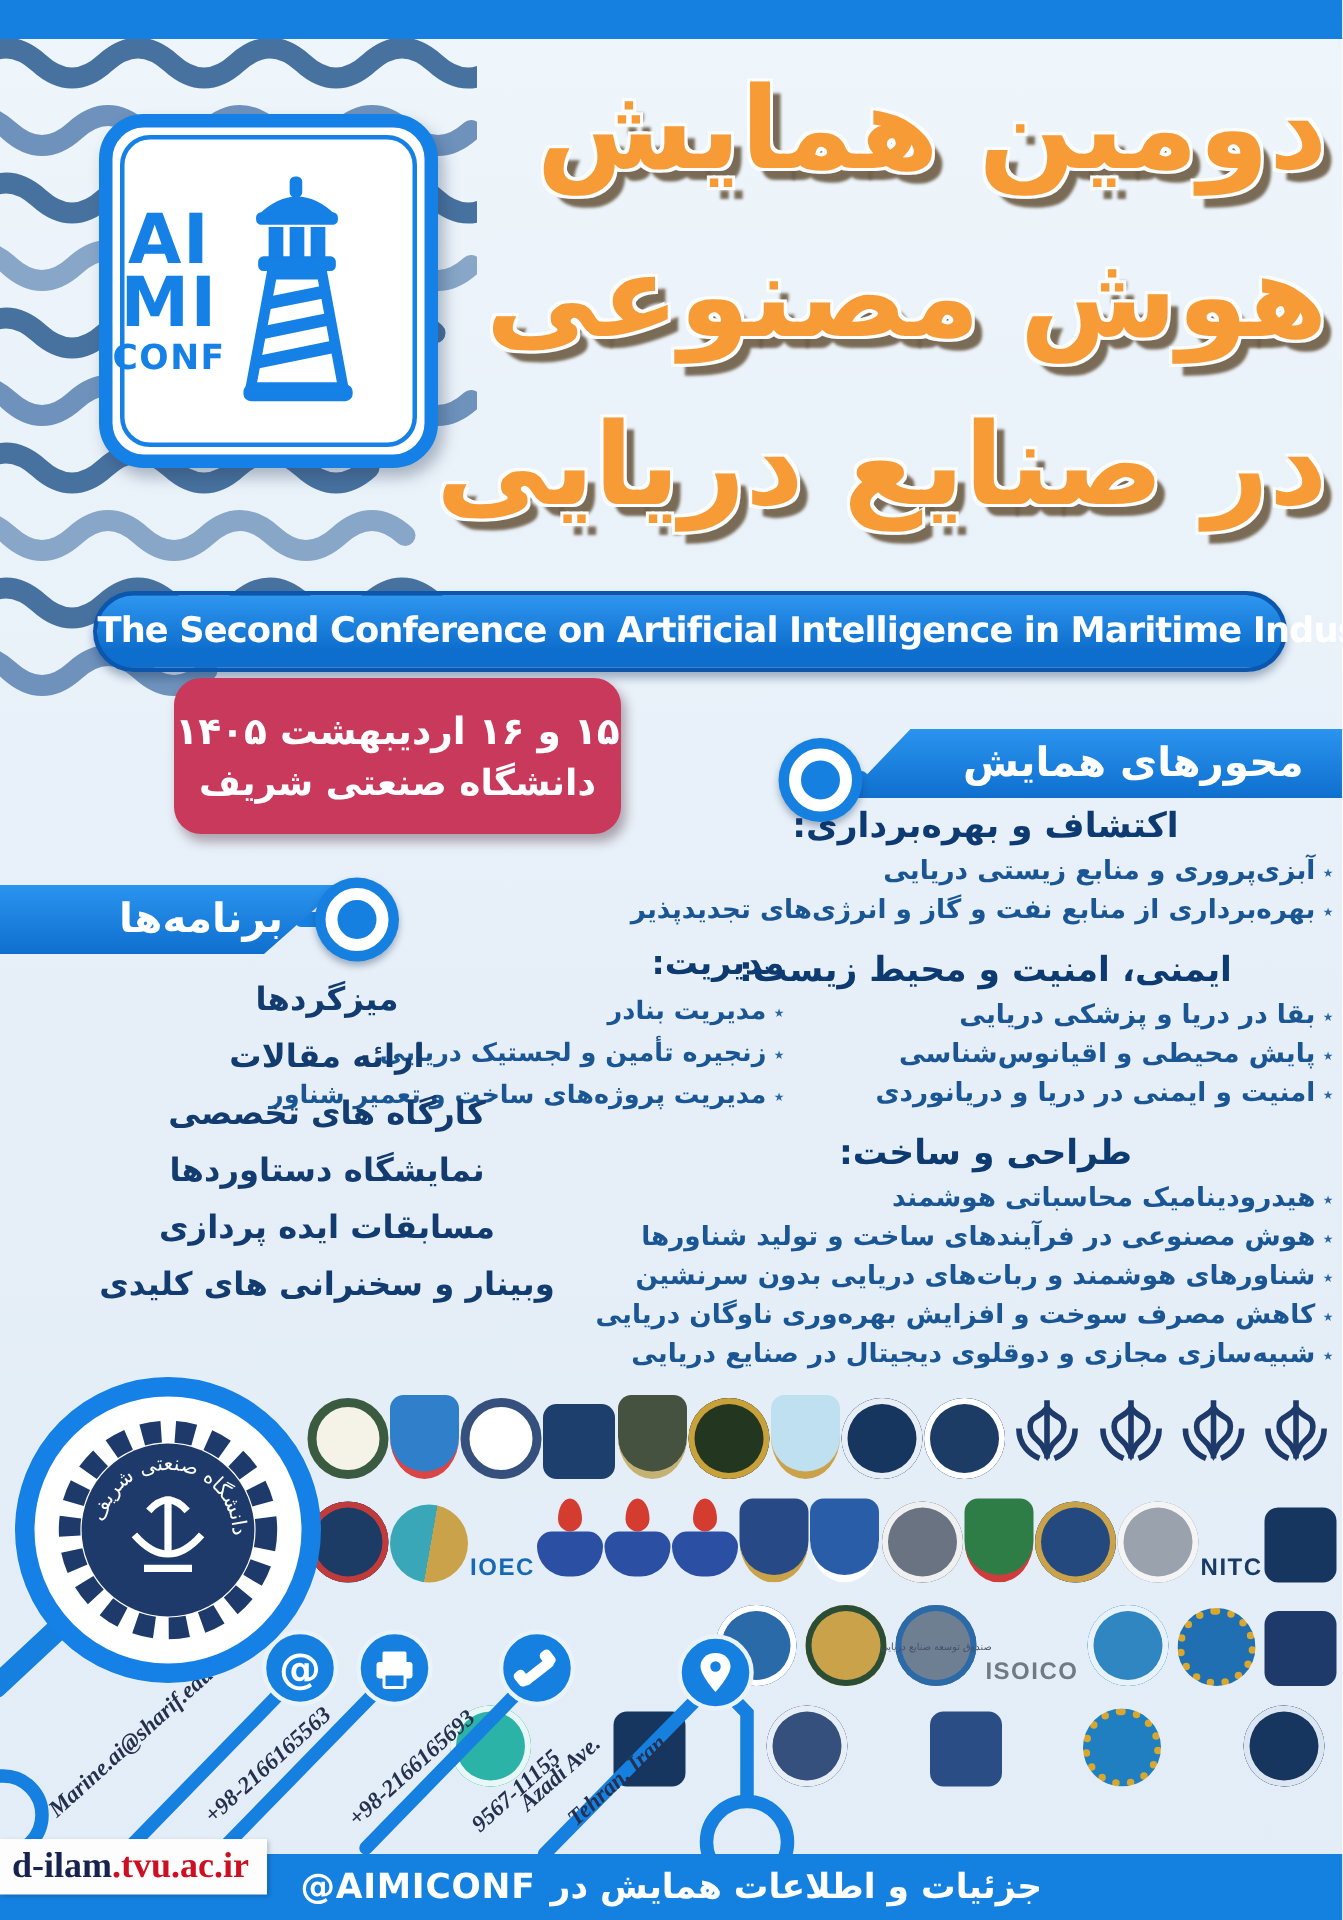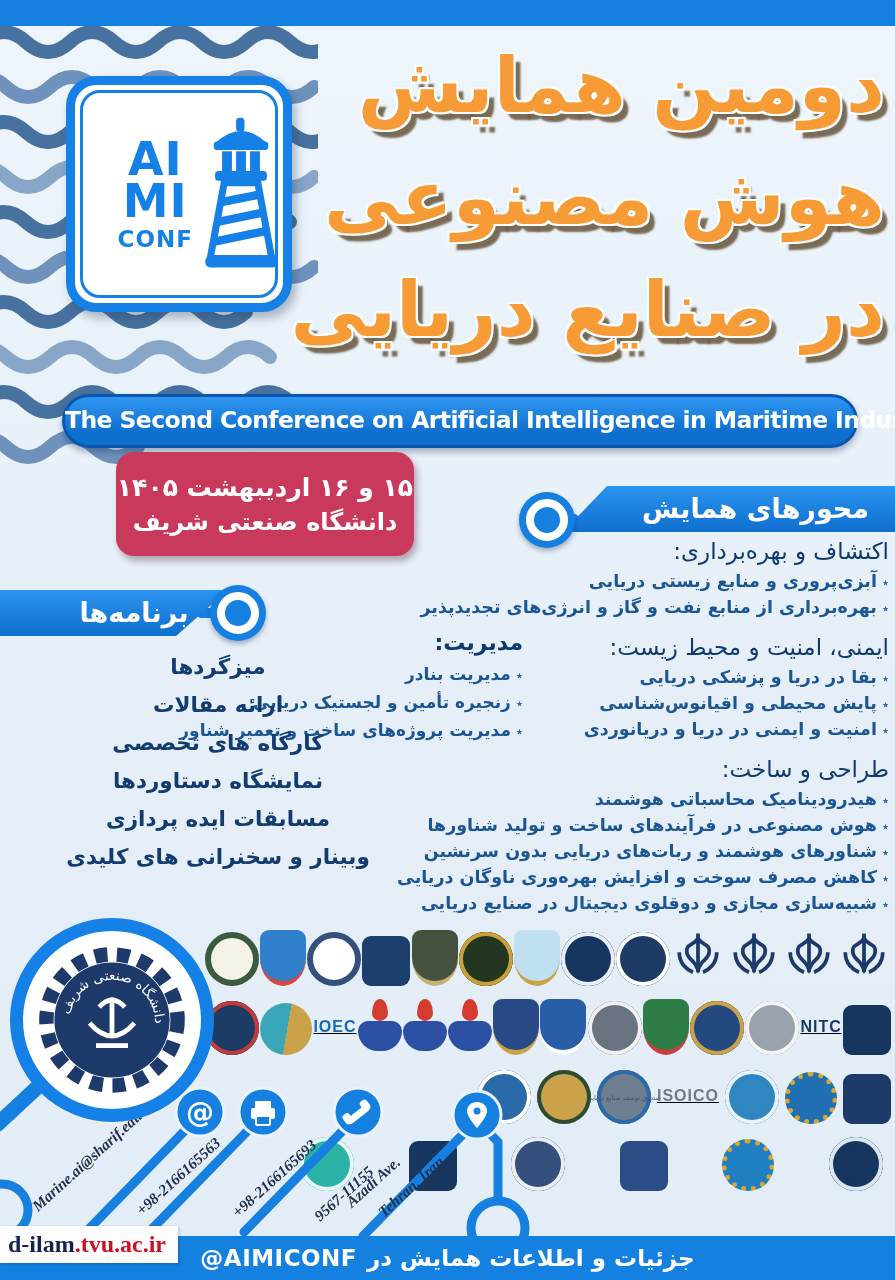--- a/index.html
+++ b/index.html
@@ -5,21 +5,21 @@
   html,body{margin:0;padding:0;}
   .poster{position:relative;width:895px;height:1280px;overflow:hidden;
     background:linear-gradient(180deg,#eef5fb 0%,#e6eff8 55%,#e3edf7 100%);
     font-family:"DejaVu Sans","Liberation Sans",sans-serif;}
   .topbar{position:absolute;left:0;top:0;width:895px;height:26px;background:#1580e0;z-index:3;}
   .waves{position:absolute;left:0;top:24px;z-index:1;}
 
   
   .aimi{position:absolute;left:66px;top:76px;width:208px;height:218px;background:#fff;
     border:9px solid #1580e6;border-radius:30px;box-shadow:4px 6px 10px rgba(40,60,90,.35);
-    z-index:4;display:flex;align-items:center;justify-content:flex-end;gap:6px;}
+    z-index:4;display:flex;align-items:center;justify-content:flex-start;gap:6px;}
   .aimi::before{content:"";position:absolute;inset:5px;border:3px solid #1580e6;border-radius:20px;}
   .aimi-letters{display:flex;flex-direction:column;align-items:center;line-height:.92;color:#1580e6;font-weight:900;}
   .aimi-l{font-size:46px;letter-spacing:1px;}
   .aimi-conf{font-size:23px;letter-spacing:1px;margin-top:6px;}
   .aimi-lh{width:84px;height:158px;}
 
   
   .fa-title{position:absolute;right:0;top:30px;width:612px;z-index:2;direction:rtl;text-align:right;padding-right:10px;}
   .fa-title .tline{font-size:76px;font-weight:900;line-height:112px;color:#f79b36;white-space:nowrap;
     text-shadow:-2px -2px 0 #fbfdff,2px -2px 0 #fbfdff,-2px 2px 0 #fbfdff,2px 2px 0 #fbfdff,7px 8px 2px rgba(92,72,45,.8);}
@@ -49,21 +49,21 @@
     clip-path:polygon(44px 0,100% 0,100% 100%,0 100%);
     color:#fff;font-weight:700;font-size:27px;direction:rtl;text-align:right;line-height:46px;padding-right:26px;box-sizing:border-box;}
   
   .programs-banner{position:absolute;left:0;top:590px;width:228px;height:46px;z-index:5;
     background:linear-gradient(180deg,#2a94ef,#0f6fce);
     clip-path:polygon(0 0,100% 0,calc(100% - 52px) 100%,0 100%);
     color:#fff;font-weight:800;font-size:27px;direction:rtl;text-align:center;line-height:46px;padding-left:40px;box-sizing:border-box;}
 
   
   .topics{position:absolute;left:425px;right:6px;top:538px;z-index:2;direction:rtl;text-align:right;color:#1b5694;}
-  .topics h3{margin:13px 0 5px;font-size:23px;font-weight:400;color:#0d3a70;}
+  .topics h3{margin:13px 0 5px;font-size:23px;font-weight:700;color:#0d3a70;text-align:center;}
   .topics h3.first{margin-top:0;}
   .topics .ti{font-size:17.5px;font-weight:700;line-height:25px;white-space:nowrap;}
   .blt{color:#2a66a8;font-size:13px;margin-left:5px;}
 
   
   .mgmt{position:absolute;right:372px;top:630px;width:310px;z-index:2;direction:rtl;text-align:right;color:#1b5694;}
   .mgmt h3{margin:0 0 6px;font-size:22px;font-weight:900;color:#0d3a70;}
   .mgmt .ti{font-size:17px;font-weight:700;line-height:27px;white-space:nowrap;}
 
   
@@ -82,21 +82,21 @@
   .shape-shield{width:46px;height:56px;background:var(--c1);border-radius:9px 9px 50% 50%;border-bottom:5px solid var(--c2);box-sizing:border-box;}
   .shape-square{width:48px;height:50px;border-radius:9px;background:var(--c1);}
   .shape-gear{width:52px;height:52px;border-radius:50%;background:var(--c1);border:5px dotted var(--c2);box-sizing:border-box;}
   .shape-flame{width:44px;height:56px;}
   .shape-flame::before{content:"";position:absolute;top:0;left:50%;transform:translateX(-50%);
     width:16px;height:22px;background:var(--c2);border-radius:50% 50% 50% 50%/62% 62% 38% 38%;}
   .shape-flame::after{content:"";position:absolute;bottom:4px;left:0;width:44px;height:30px;background:var(--c1);
     border-radius:10px 10px 20px 20px;}
   .shape-drop{width:52px;height:52px;border-radius:50%;background:linear-gradient(100deg,var(--c1) 0 52%,var(--c2) 52% 100%);}
   .shape-iran{width:54px;height:60px;}
-  .shape-text{height:56px;text-decoration:underline;}
+  .shape-text{height:56px;justify-content:flex-end;}
   .lg-label{font-size:16px;font-weight:900;color:var(--c1);letter-spacing:1px;font-family:"Liberation Sans",sans-serif;}
   .lg-cap{font-size:6.5px;color:#44506a;margin-top:2px;white-space:nowrap;}
 
   
   .sharif{position:absolute;left:10px;top:918px;width:204px;height:204px;background:#fff;border:13px solid #1580e6;
     border-radius:50%;box-sizing:border-box;z-index:5;display:grid;place-items:center;}
   .sharif-tail{position:absolute;left:-8px;top:1122px;width:78px;height:15px;background:#1580e0;border-radius:8px;
     transform:rotate(-43deg);transform-origin:left center;z-index:4;}
 
   

